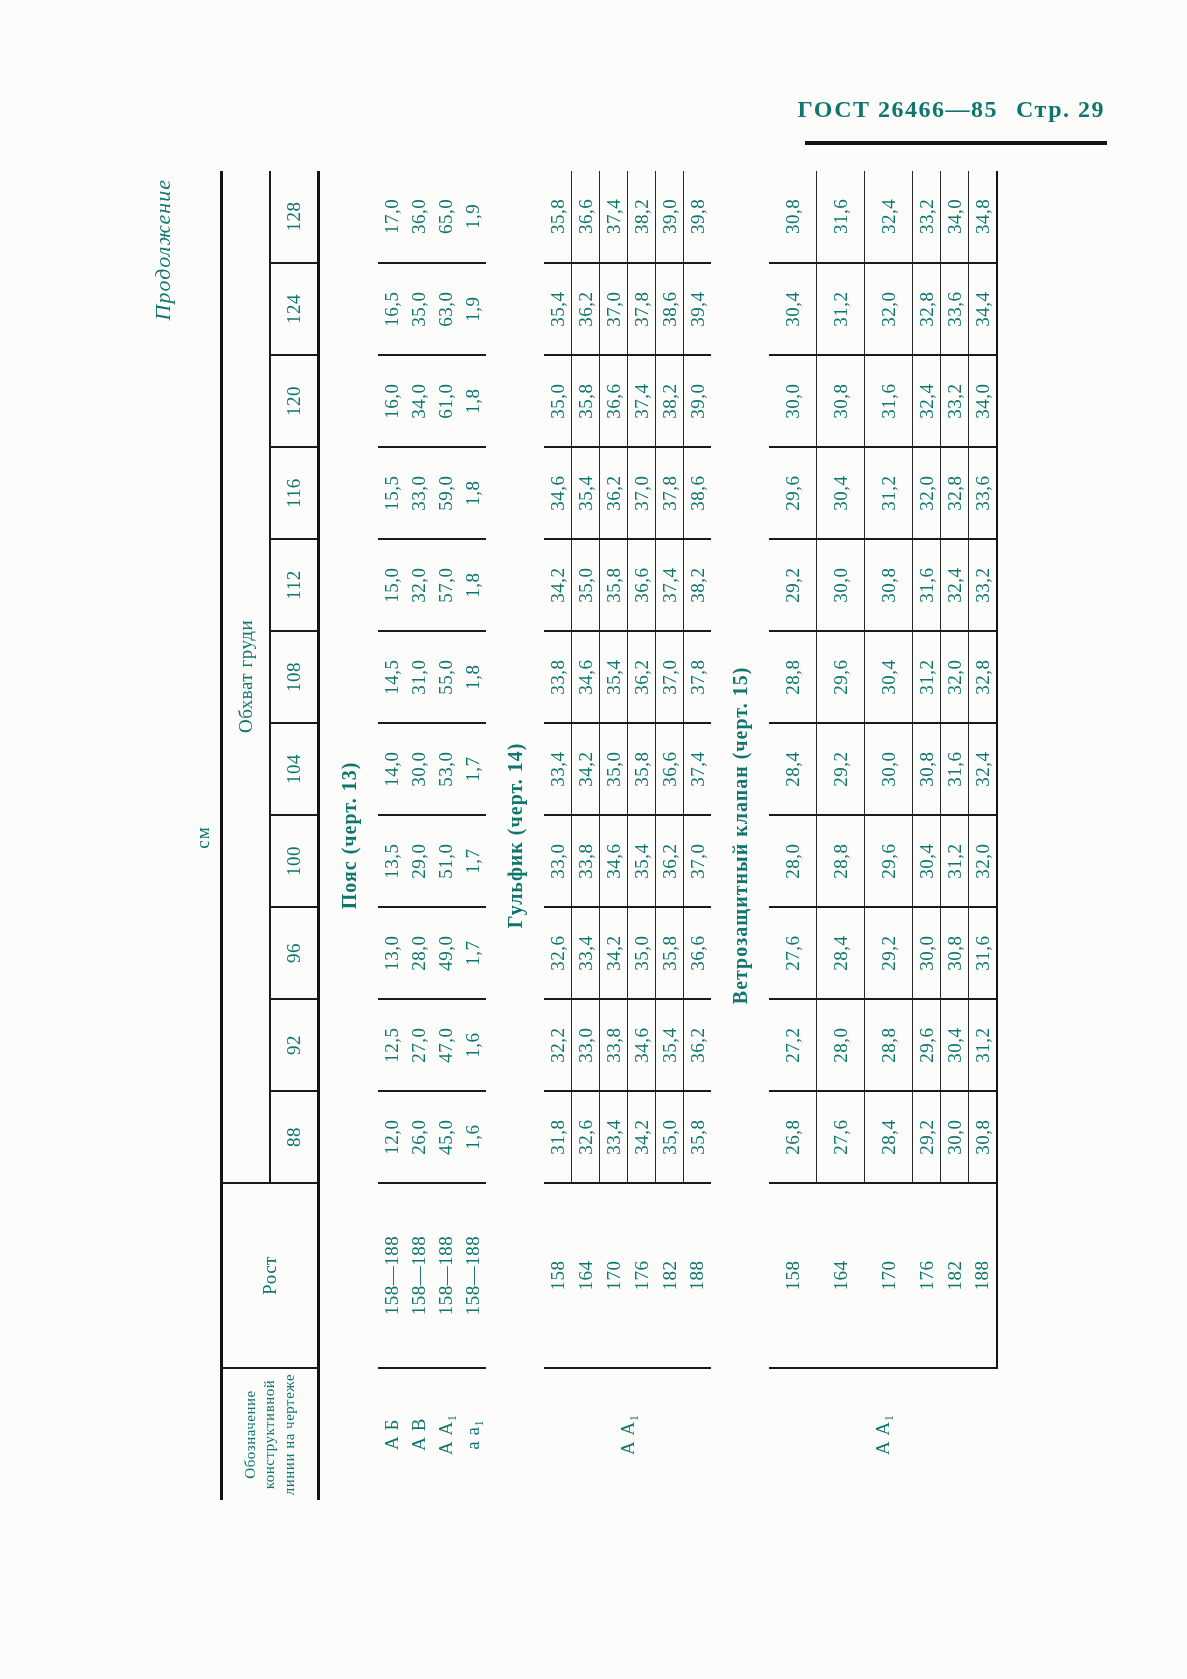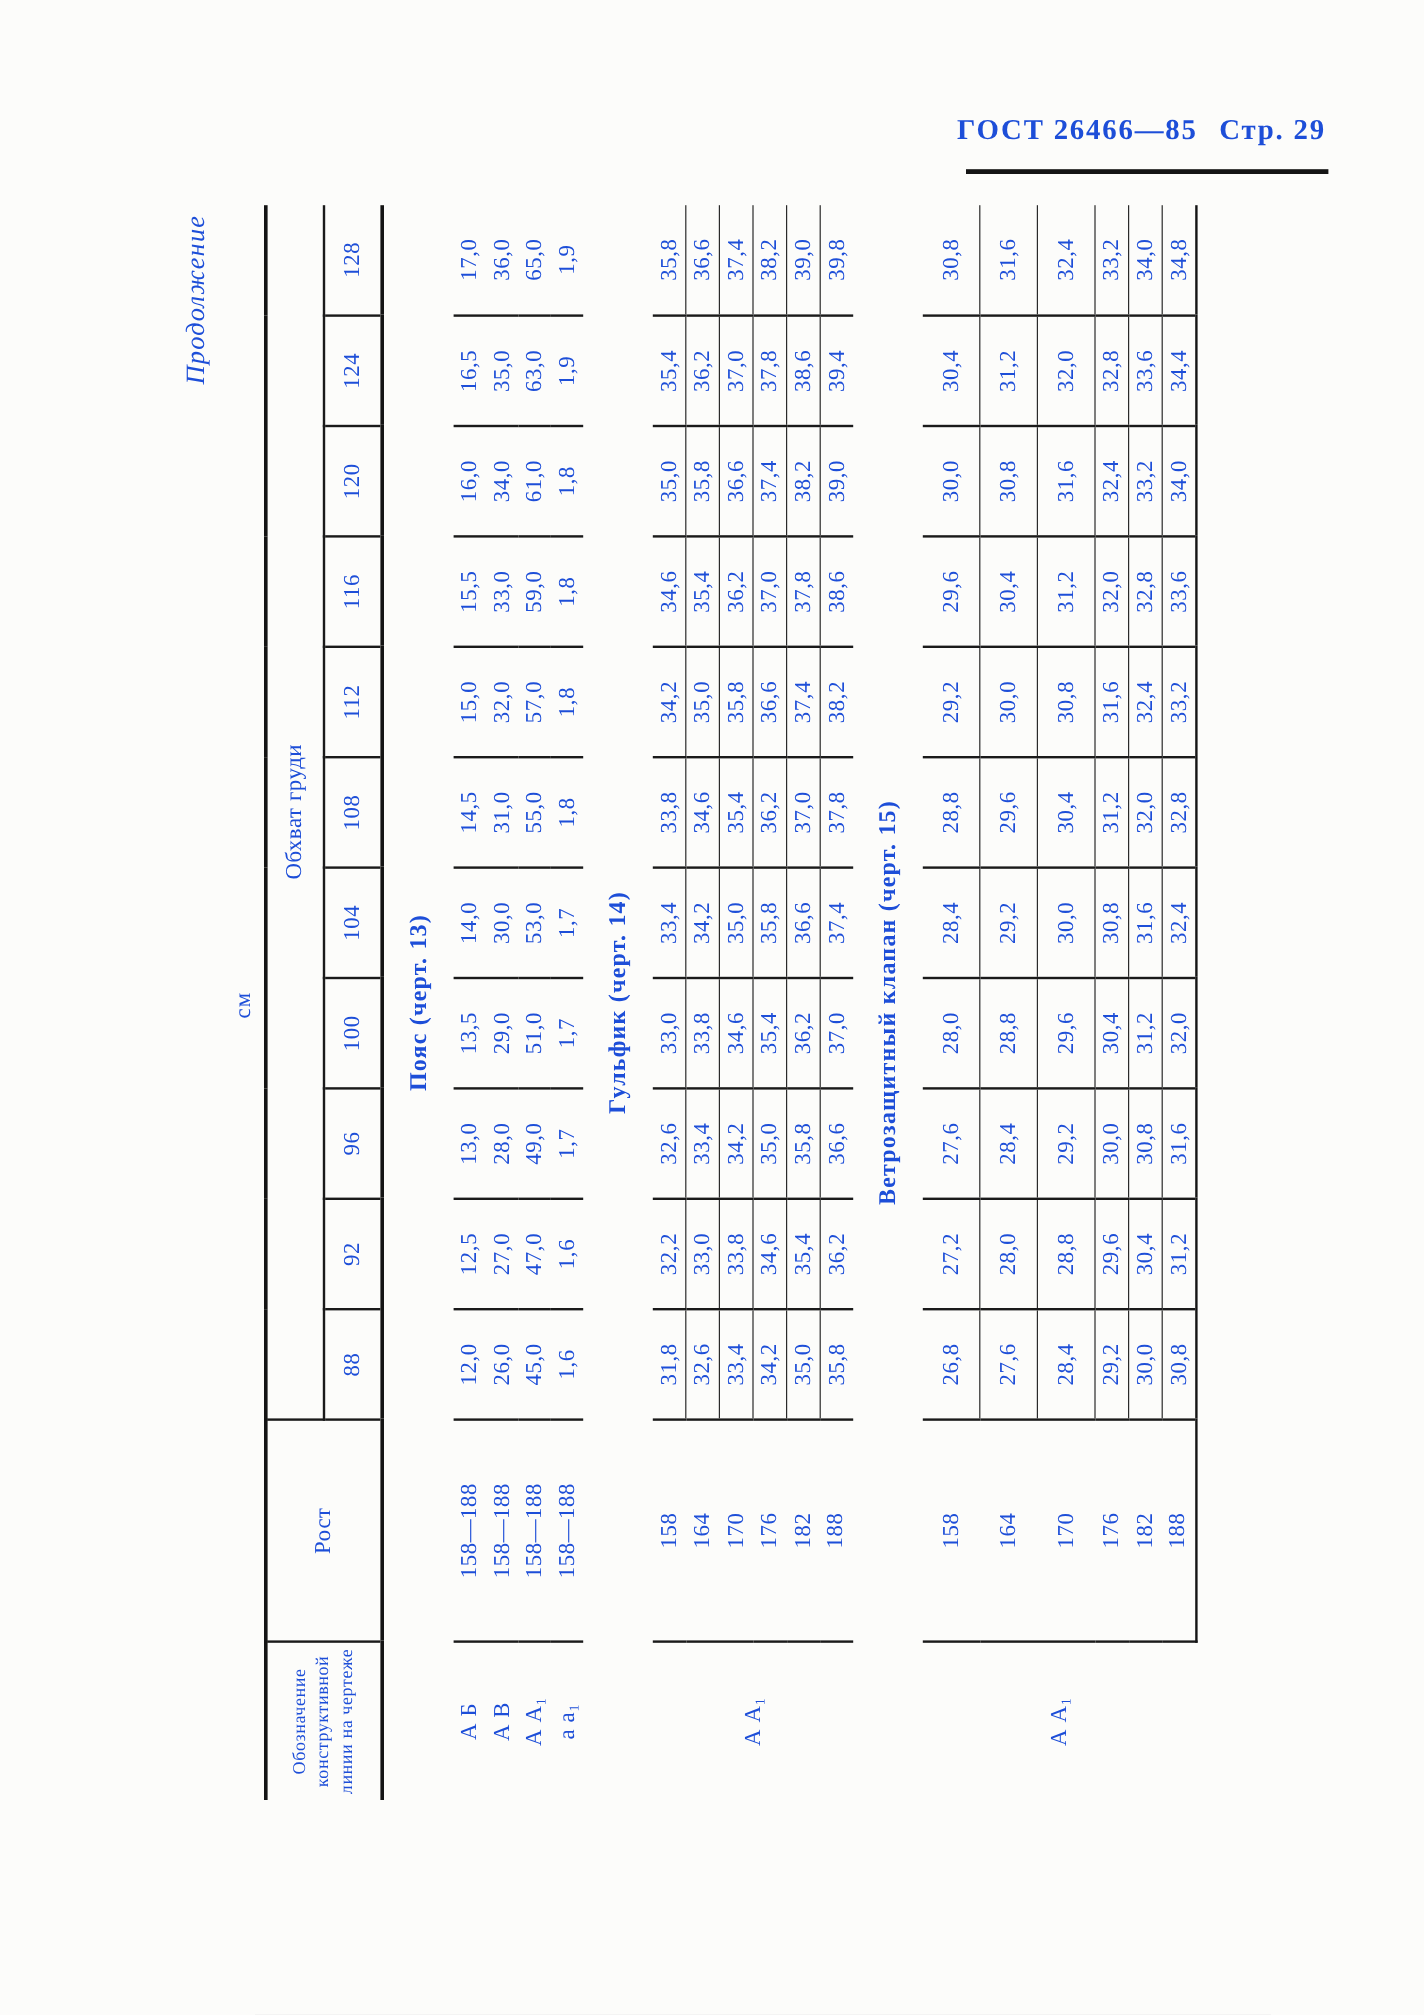--- a/index.html
+++ b/index.html
@@ -1,20 +1,20 @@
 <!DOCTYPE html>
 <html><head>
 <meta charset="utf-8">
 <style>
   html,body{margin:0;padding:0;background:#e8e8e6;}
   .page{
     position:relative; width:1187px; height:1679px;
     background:#fcfcfa; overflow:hidden;
     font-family:"Liberation Serif","DejaVu Serif",serif;
-    color:#1d4ed8;
+    color:#0f766e;
   }
   
   .page-header{
     position:absolute; top:96px; right:82px;
     font-size:24px; font-weight:bold; letter-spacing:1.5px; white-space:nowrap;
   }
   .page-header .gap{display:inline-block; width:18px;}
   .header-rule{
     position:absolute; top:141px; right:80px; width:302px; height:4px; background:#141414;
   }

